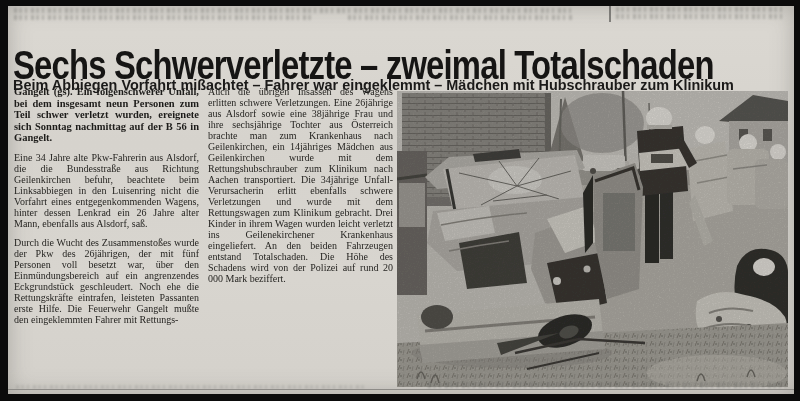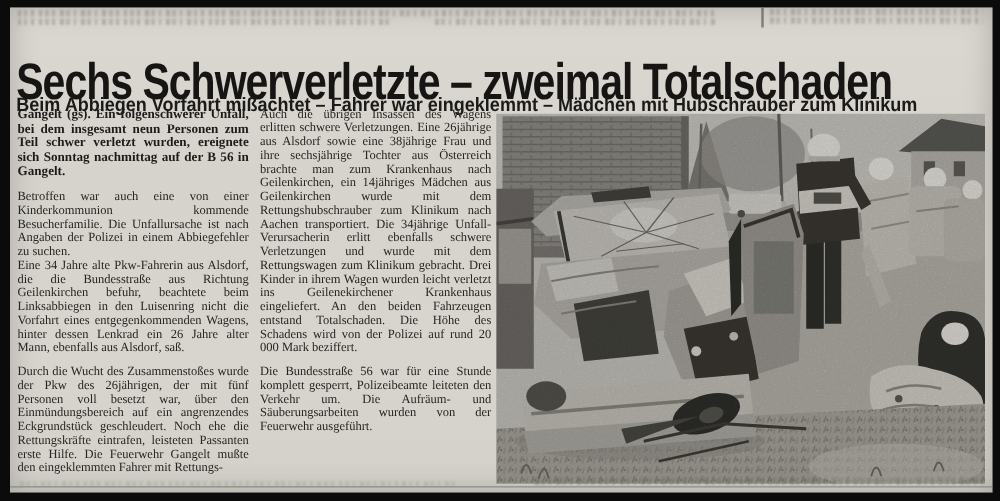--- a/index.html
+++ b/index.html
@@ -47,27 +47,25 @@
     <div class="ghost" style="left:608px;top:1px;width:170px;height:5px;"></div>
     <div class="ghost" style="left:608px;top:8px;width:170px;height:5px;"></div>
     <div id="ghost-rule"></div>
 
     <h1 id="headline">Sechs Schwerverletzte – zweimal Totalschaden</h1>
     <h2 id="subheadline">Beim Abbiegen Vorfahrt mißachtet – Fahrer war eingeklemmt – Mädchen mit Hubschrauber zum Klinikum</h2>
 
     <div id="article">
       <div class="col" id="col1">
         <p class="lead">Gangelt (gs).  Ein folgenschwerer Unfall, bei dem insgesamt neun Personen zum Teil schwer verletzt wurden, ereignete sich Sonntag nachmittag auf der B 56 in Gangelt.</p>
-        <p class="tight">Betroffen war auch eine von einer Kinderkommunion kommende Besucherfamilie. Die Unfallursache ist nach Angaben der Polizei in einem Abbiegefehler zu suchen.</p>
         <p>Eine 34 Jahre alte Pkw-Fahrerin aus Alsdorf, die die Bundesstraße aus Richtung Geilenkirchen befuhr, beachtete beim Linksabbiegen in den Luisenring nicht die Vorfahrt eines entgegenkommenden Wagens, hinter dessen Lenkrad ein 26 Jahre alter Mann, ebenfalls aus Alsdorf, saß.</p>
         <p>Durch die Wucht des Zusammenstoßes wurde der Pkw des 26jährigen, der mit fünf Personen voll besetzt war, über den Einmündungsbereich auf ein angrenzendes Eckgrundstück geschleudert. Noch ehe die Rettungskräfte eintrafen, leisteten Passanten erste Hilfe. Die Feuerwehr Gangelt mußte den eingeklemmten Fahrer mit Rettungs-</p>
       </div>
       <div class="col" id="col2">
         <p>Auch die übrigen Insassen des Wagens erlitten schwere Verletzungen. Eine 26jährige aus Alsdorf sowie eine 38jährige Frau und ihre sechsjährige Tochter aus Österreich brachte man zum Krankenhaus nach Geilenkirchen, ein 14jähriges Mädchen aus Geilenkirchen wurde mit dem Rettungshubschrauber zum Klinikum nach Aachen transportiert. Die 34jährige Unfall-Verursacherin erlitt ebenfalls schwere Verletzungen und wurde mit dem Rettungswagen zum Klinikum gebracht. Drei Kinder in ihrem Wagen wurden leicht verletzt ins Geilenekirchener Krankenhaus eingeliefert. An den beiden Fahrzeugen entstand Totalschaden. Die Höhe des Schadens wird von der Polizei auf rund 20 000 Mark beziffert.</p>
-        <p>Die Bundesstraße 56 war für eine Stunde komplett gesperrt, Polizeibeamte leiteten den Verkehr um. Die Aufräum- und Säuberungsarbeiten wurden von der Feuerwehr ausgeführt.</p>
       </div>
     </div>
 
     <div id="photo">
       <svg viewBox="0 0 391 296" preserveAspectRatio="none">
         <defs>
           <pattern id="bricks" width="16" height="6" patternUnits="userSpaceOnUse">
             <rect width="16" height="6" fill="#8f8c86"></rect>
             <line x1="0" y1="0.5" x2="16" y2="0.5" stroke="#6f6c67" stroke-width="1"></line>
             <line x1="4" y1="0" x2="4" y2="3" stroke="#77746f" stroke-width="1"></line>

